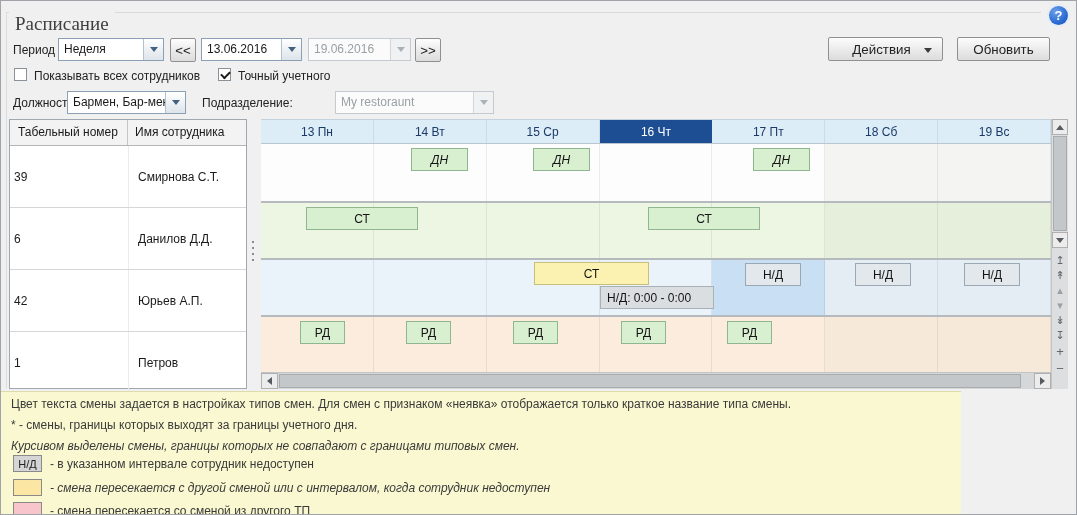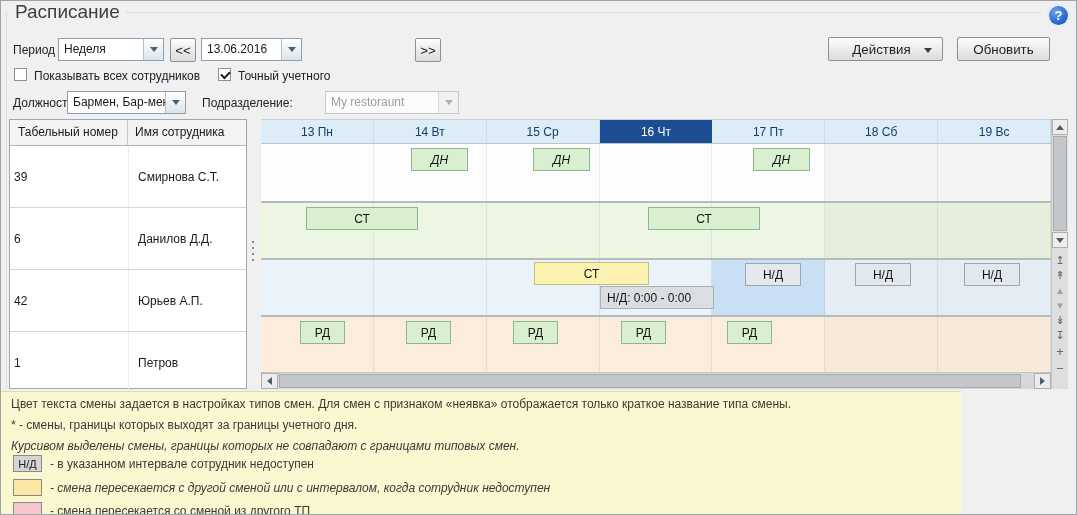--- a/index.html
+++ b/index.html
@@ -5,22 +5,22 @@
   html,body{margin:0;padding:0;background:#e8e8e8;}
   .app{
     position:relative;width:1077px;height:515px;
     background:#f0f0f0;border:1px solid #a0a4a8;box-sizing:border-box;
     font-family:"Liberation Sans",sans-serif;font-size:12px;color:#1a1a1a;
     overflow:hidden;
   }
   
   .gb-line{position:absolute;left:5px;top:11px;width:1035px;height:0;border-top:1px solid #d9d9d9;}
   .gb-left{position:absolute;left:5px;top:11px;width:0;height:376px;border-left:1px solid #dcdcdc;}
-  .page-title{position:absolute;left:8px;top:0px;padding:0 6px;background:#f0f0f0;
-    font-size:19px;color:#3f3f3f;}
+  .page-title{position:absolute;left:8px;top:0px;padding:12px 6px;background:#f0f0f0;
+    font-size:19px;color:#3f3f3f;font-family:Liberation Serif, serif;}
   .help{position:absolute;left:1048px;top:5px;width:19px;height:19px;border-radius:50%;
     background:radial-gradient(circle at 35% 30%, #6ea0e8, #2a6cd4 60%, #1d55b0);
     color:#fff;font-weight:bold;font-size:13px;display:flex;align-items:center;justify-content:center;
     box-shadow:0 0 0 2px #e7edf5;}
   
   .lbl{position:absolute;white-space:nowrap;color:#222;}
   .combo{position:absolute;height:23px;background:#fff;border:1px solid #8ba0b5;
     box-sizing:border-box;display:flex;align-items:stretch;}
   .combo .txt{flex:1;padding:3px 5px 0 5px;white-space:nowrap;overflow:hidden;}
   .combo .cbtn{width:19px;border-left:1px solid #b3c2cf;background:linear-gradient(#ffffff,#dde4ea);
@@ -120,41 +120,47 @@
         <i class="arr"></i>
       </span>
   </div>
   <button class="btn" style="left:169px;top:37px;width:26px;">&lt;&lt;</button>
   <div class="combo" style="left:200px;top:37px;width:101px;">
     <span class="txt">13.06.2016</span>
     <span class="cbtn">
         <i class="arr"></i>
       </span>
   </div>
+  <div class="combo disabled" style="left:307px;top:37px;width:103px;">
+    <span class="txt">19.06.2016</span>
+    <span class="cbtn">
+        <i class="arr"></i>
+      </span>
+  </div>
   <button class="btn" style="left:414px;top:37px;width:26px;">&gt;&gt;</button>
   <button class="btn" style="left:956px;top:36px;width:93px;">Обновить</button>
   <button class="btn" style="left:827px;top:36px;width:115px;padding-right:14px;">
     <span>Действия</span>
     <i class="caret"></i>
   </button>
 
   <span class="cb" style="left:13px;top:67px;"></span>
   <span class="lbl" style="left:33px;top:68px;">Показывать всех сотрудников</span>
   <span class="cb checked" style="left:217px;top:67px;"></span>
   <span class="lbl" style="left:237px;top:68px;">Точный учетного</span>
 
   <span class="lbl" style="left:12px;top:95px;">Должность:</span>
   <div class="combo" style="left:66px;top:90px;width:119px;">
     <span class="txt">Бармен, Бар-мене...</span>
     <span class="cbtn">
         <i class="arr"></i>
       </span>
   </div>
   <span class="lbl" style="left:201px;top:95px;">Подразделение:</span>
-  <div class="combo disabled" style="left:324px;top:90px;width:134px;">
+  <div class="combo disabled" style="left:334px;top:90px;width:159px;">
     <span class="txt">My restoraunt</span>
     <span class="cbtn">
         <i class="arr"></i>
       </span>
   </div>
 
   <div class="emp">
     <div class="emp-head">
       <div class="c1">Табельный номер</div>
       <div class="c2">Имя сотрудника</div>

